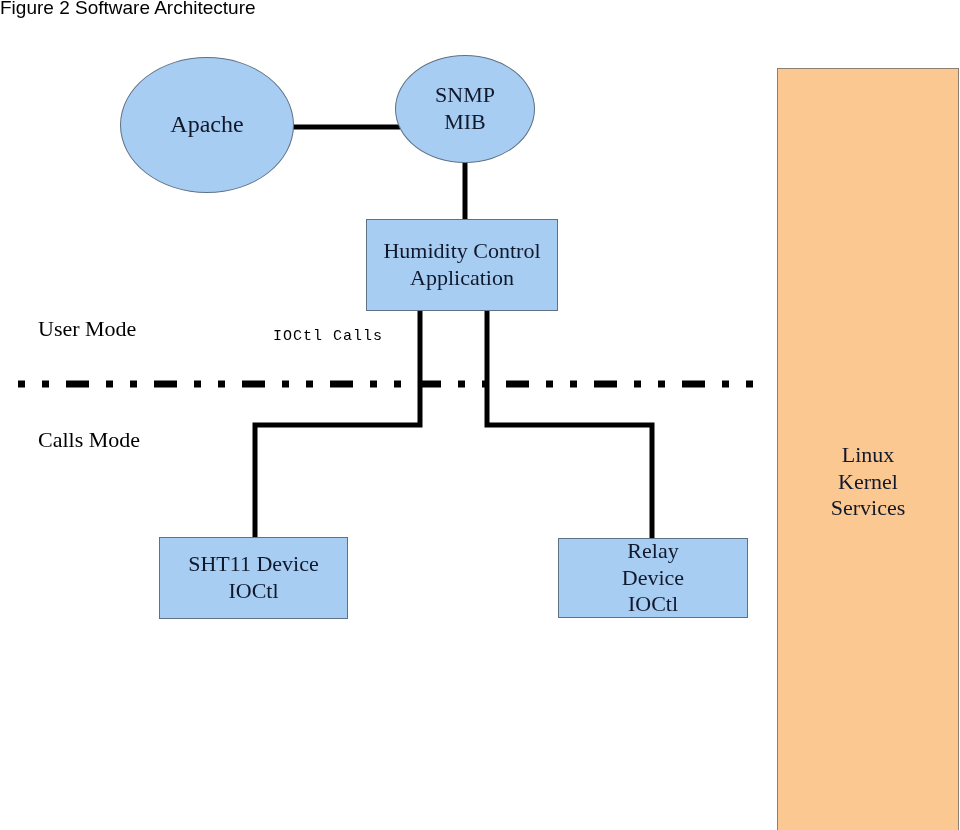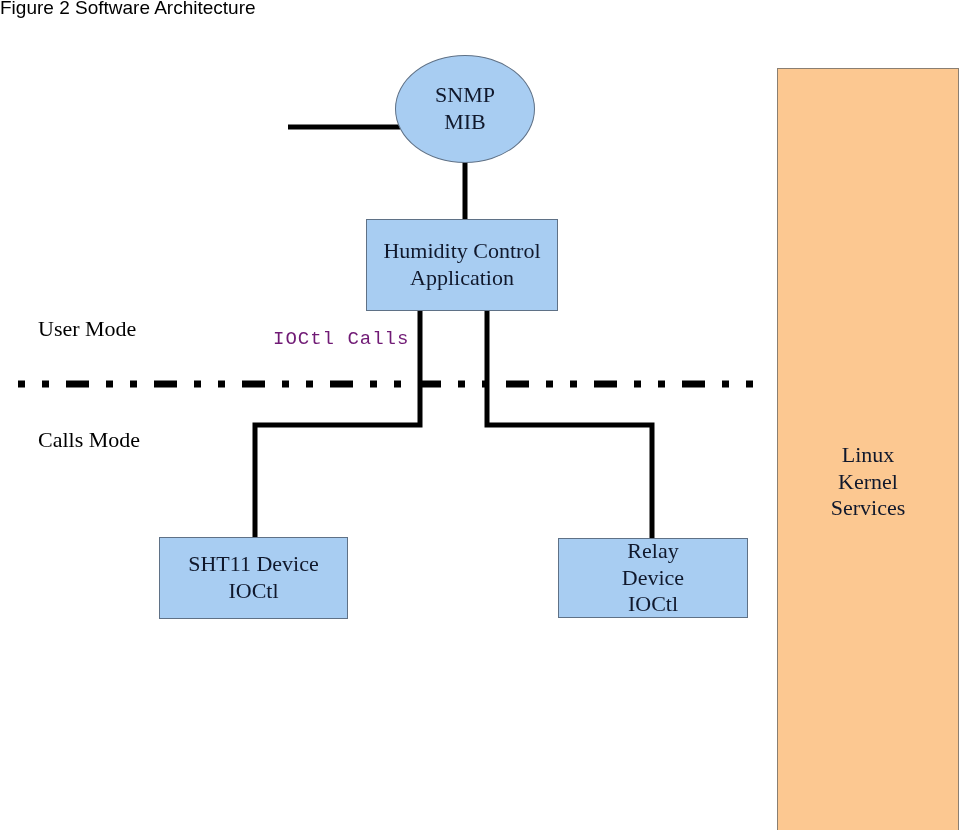--- a/index.html
+++ b/index.html
@@ -73,23 +73,23 @@
     color: #000000;
     white-space: nowrap;
   }
   .user-mode   { left: 38px; top: 316px; }
   .kernel-mode { left: 38px; top: 427px; }
   .ioctl-label {
     position: absolute;
     z-index: 3;
     left: 273px; top: 328px;
     font-family: "Liberation Mono", monospace;
-    font-size: 19px;
+    font-size: 15px;
     letter-spacing: 1px;
-    color: #701a75;
+    color: #000000;
     white-space: nowrap;
   }
 </style>
 </head>
 <body>
 
 <div id="canvas">
 
   <svg id="wires" viewBox="0 0 960 830" xmlns="http://www.w3.org/2000/svg">
 
@@ -99,20 +99,23 @@
 
     <path d="M420 309 V425 H255 V537" fill="none" stroke="var(--line)" stroke-width="5"></path>
 
     <path d="M487 309 V425 H652 V538" fill="none" stroke="var(--line)" stroke-width="5"></path>
 
     <line x1="18" y1="384" x2="762" y2="384" stroke="var(--line)" stroke-width="7" stroke-dasharray="7 17 7 17 23 17"></line>
   </svg>
 
   <div class="figure-title">Figure 2 Software Architecture</div>
 
+  <div class="node ellipse node-apache">
+    <span>Apache</span>
+  </div>
 
   <div class="node node-humidity">
     <span>Humidity Control
 Application</span>
   </div>
 
   <div class="node ellipse node-snmp">
     <span>SNMP
 MIB</span>
   </div>

